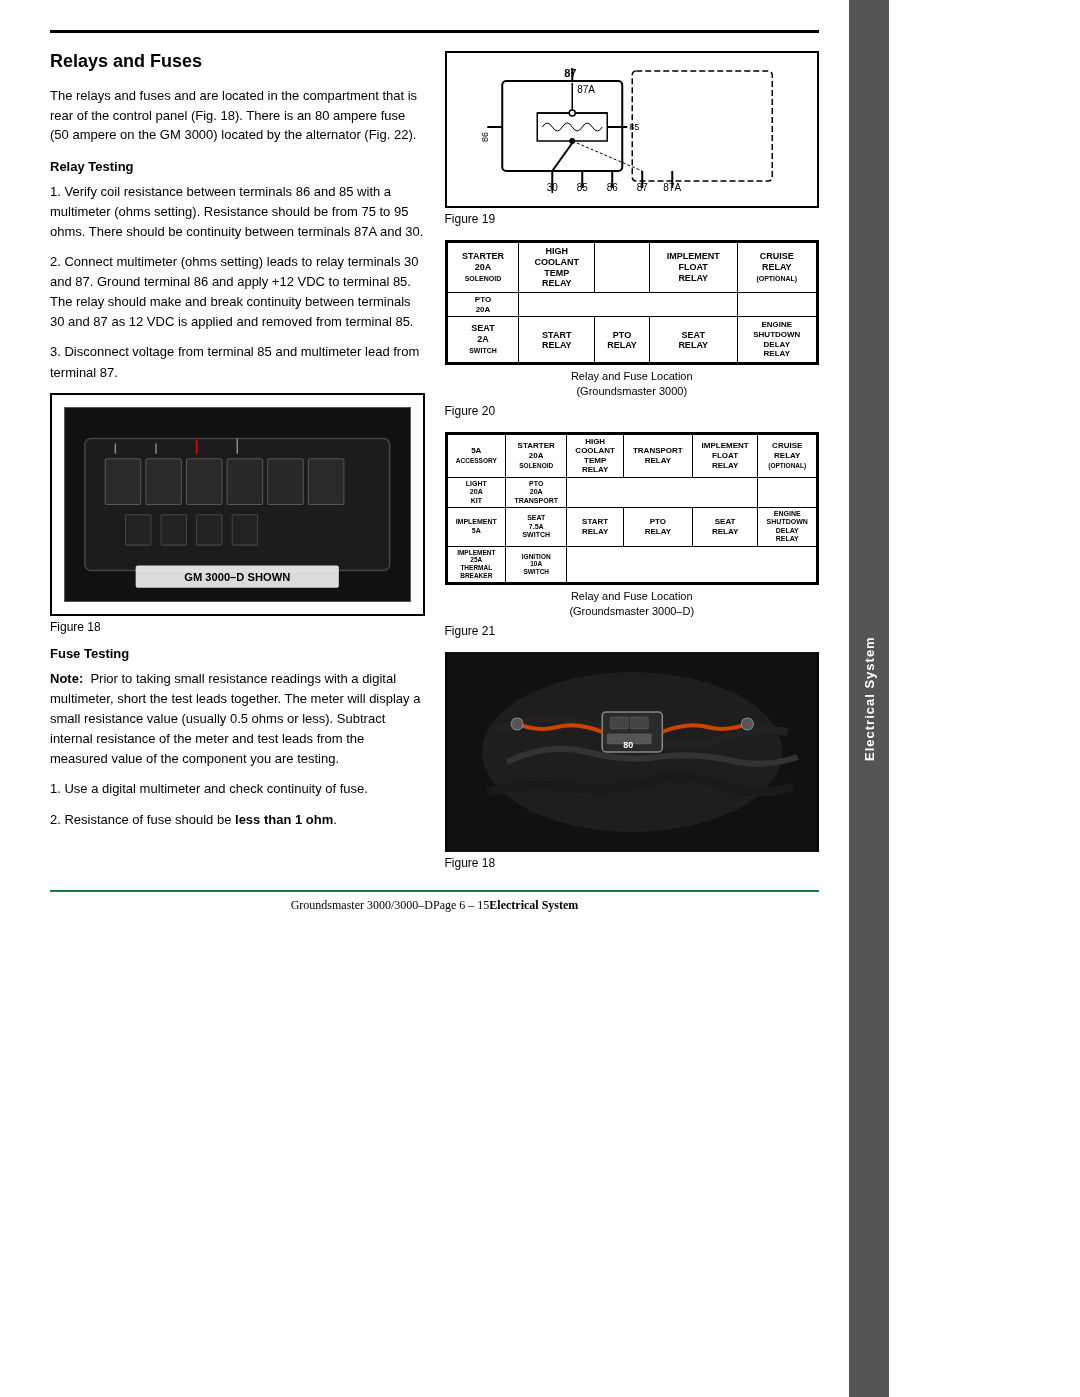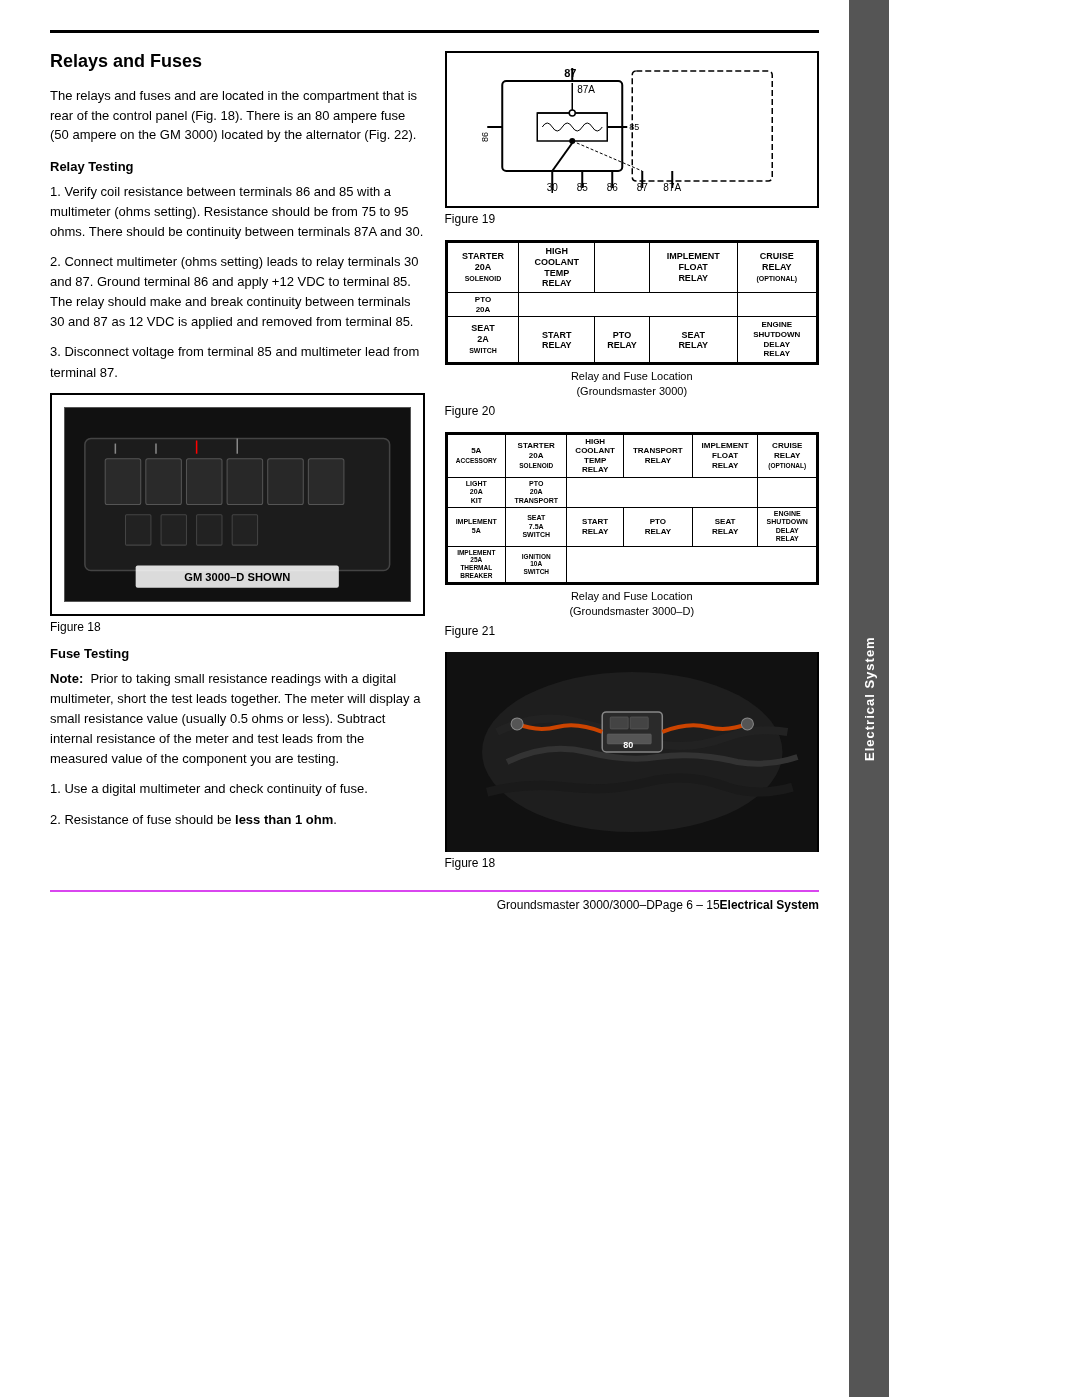--- a/index.html
+++ b/index.html
@@ -113,25 +113,26 @@
       height: 200px;
       background: linear-gradient(135deg, #1a1a1a 0%, #2d2d2d 30%, #111 60%, #222 100%);
       border: 2px solid #000;
       display: flex;
       align-items: center;
       justify-content: center;
     }
 
     .bottom-bar {
       display: flex;
-      justify-content: flex-end;
+      justify-content: center;
       align-items: center;
-      border-top: 2px solid #d946ef;
+      border-top: 2px solid #15803d;
       padding-top: 6px;
       margin-top: 20px;
+      font-family: Liberation Serif, serif;
     }
 
     .bottom-bar-left, .bottom-bar-center, .bottom-bar-right {
       font-size: 12px;
     }
 
     .bottom-bar-right {
       font-weight: bold;
     }
 

